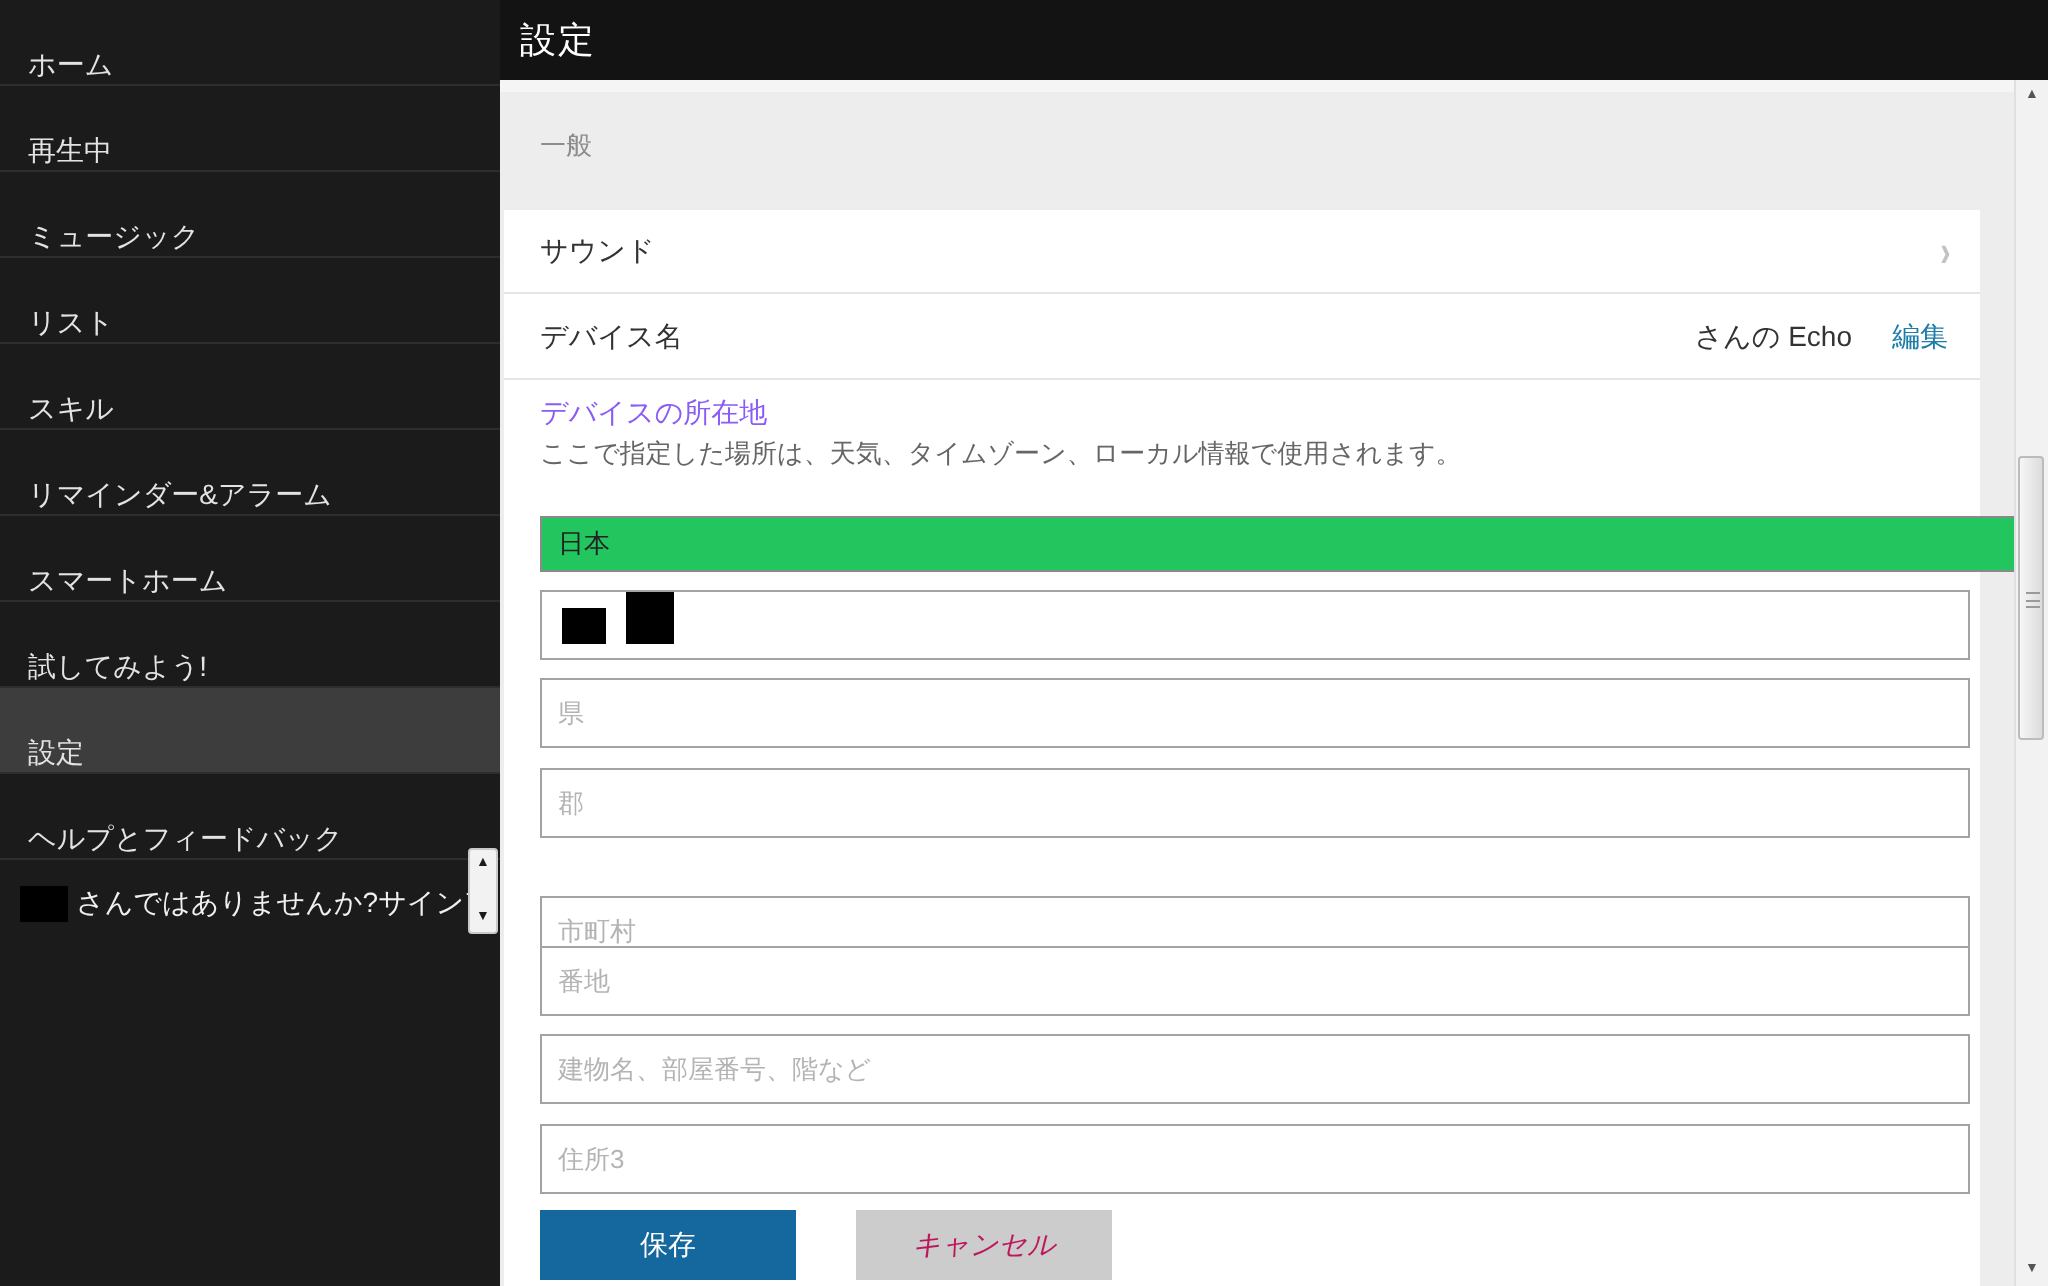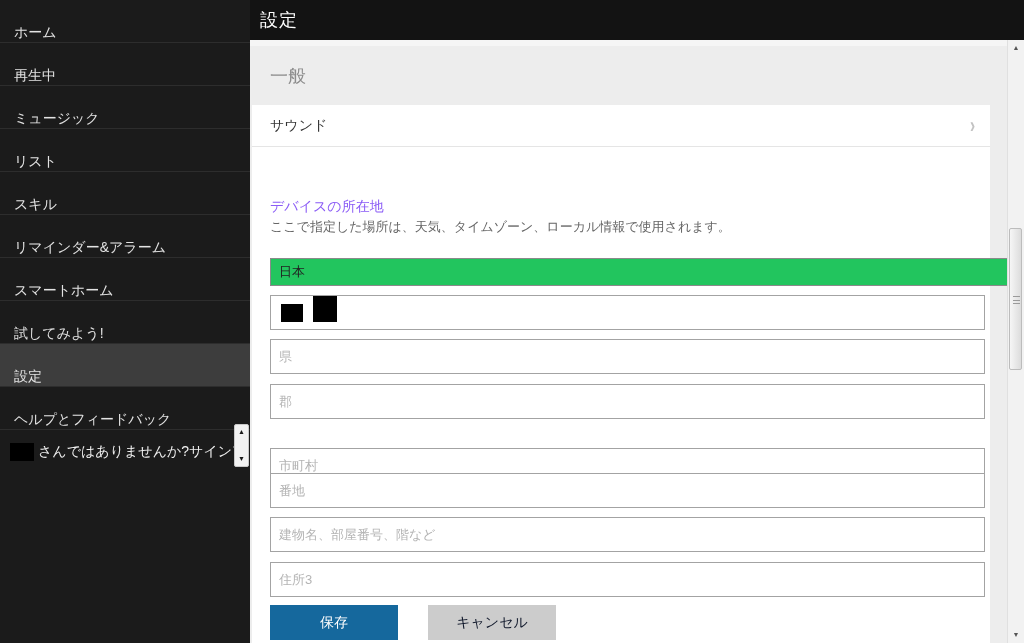--- a/index.html
+++ b/index.html
@@ -27,21 +27,21 @@
   
   #main-header { position:absolute; left:250px; top:0; width:774px; height:40px;
     background:#131313; color:#ffffff; font-size:18px; line-height:40px;
     padding-left:10px; letter-spacing:1px; }
 
   
   #content { position:absolute; left:250px; top:40px; width:757px; height:603px;
     background:#ededed; }
   #content-topline { position:absolute; left:0; top:0; width:757px; height:6px;
     background:#f5f5f5; }
-  #section-title { position:absolute; left:20px; top:24px; font-size:18px;
+  #section-title { position:absolute; left:20px; top:24px; font-size:13px;
     color:#8c8c8c; }
 
   #panel { position:absolute; left:2px; top:65px; width:738px; height:538px;
     background:#ffffff; }
   .row { position:absolute; left:0; width:738px; height:42px;
     border-bottom:1px solid #e5e5e5; display:flex; align-items:center;
     background:#fff; }
   #sound-row { top:0; cursor:pointer; }
   #device-row { top:43px; }
   .row-label { font-size:14px; color:#333; padding-left:18px; }
@@ -72,21 +72,21 @@
   .redact-b { display:inline-block; width:24px; height:26px; background:#000;
     margin-left:6px; }
   #fld-1 { top:234px; } #fld-2 { top:279px; } #fld-3 { top:323px;margin-top:20px; }
   #fld-4 { top:368px; } #fld-5 { top:412px; } #fld-6 { top:457px; }
   #fld-0 { top:190px; }
 
   .btn { position:absolute; top:500px; height:35px; width:128px; border:none;
     font-size:14px; cursor:pointer;
     font-family:"Liberation Sans","DejaVu Sans",sans-serif; }
   #save-btn { left:18px; background:#15689d; color:#fff; }
-  #cancel-btn { left:176px; background:#cccccc; color:#0f172a; }
+  #cancel-btn { left:176px; background:#cccccc; color:#be185d;font-style:italic; }
 
   
   #main-scrollbar { position:absolute; left:1007px; top:40px; width:17px;
     height:603px; background:#f2f2f2; border-left:1px solid #e0e0e0; }
   #main-scrollbar .btn-arr { position:absolute; left:0; width:100%; height:16px;
     text-align:center; font-size:7px; color:#555; line-height:16px; cursor:pointer; }
   #sb-up { top:0; } #sb-down { bottom:0; }
   #sb-thumb { position:absolute; left:1px; top:188px; width:13px; height:142px;
     background:linear-gradient(to right,#f6f6f6,#dcdcdc); border:1px solid #bcbcbc;
     border-radius:2px; cursor:pointer; }
@@ -146,20 +146,27 @@
 <div id="content">
   <div id="content-topline"></div>
   <div id="section-title">一般</div>
 
   <div id="panel">
     <div class="row" id="sound-row">
       <span class="row-label">サウンド</span>
       <span id="sound-chevron">›</span>
     </div>
 
+    <div class="row" id="device-row">
+      <span class="row-label">デバイス名</span>
+      <span id="device-right">
+        <span id="device-name-value">さんの Echo</span>
+        <span id="device-edit">編集</span>
+      </span>
+    </div>
 
     <div id="loc-label">デバイスの所在地</div>
     <div id="loc-desc">ここで指定した場所は、天気、タイムゾーン、ローカル情報で使用されます。</div>
 
     <div id="country-select">
       <div id="country-value">日本</div>
       <div id="country-btn">
         <span>▼</span>
       </div>
     </div>

